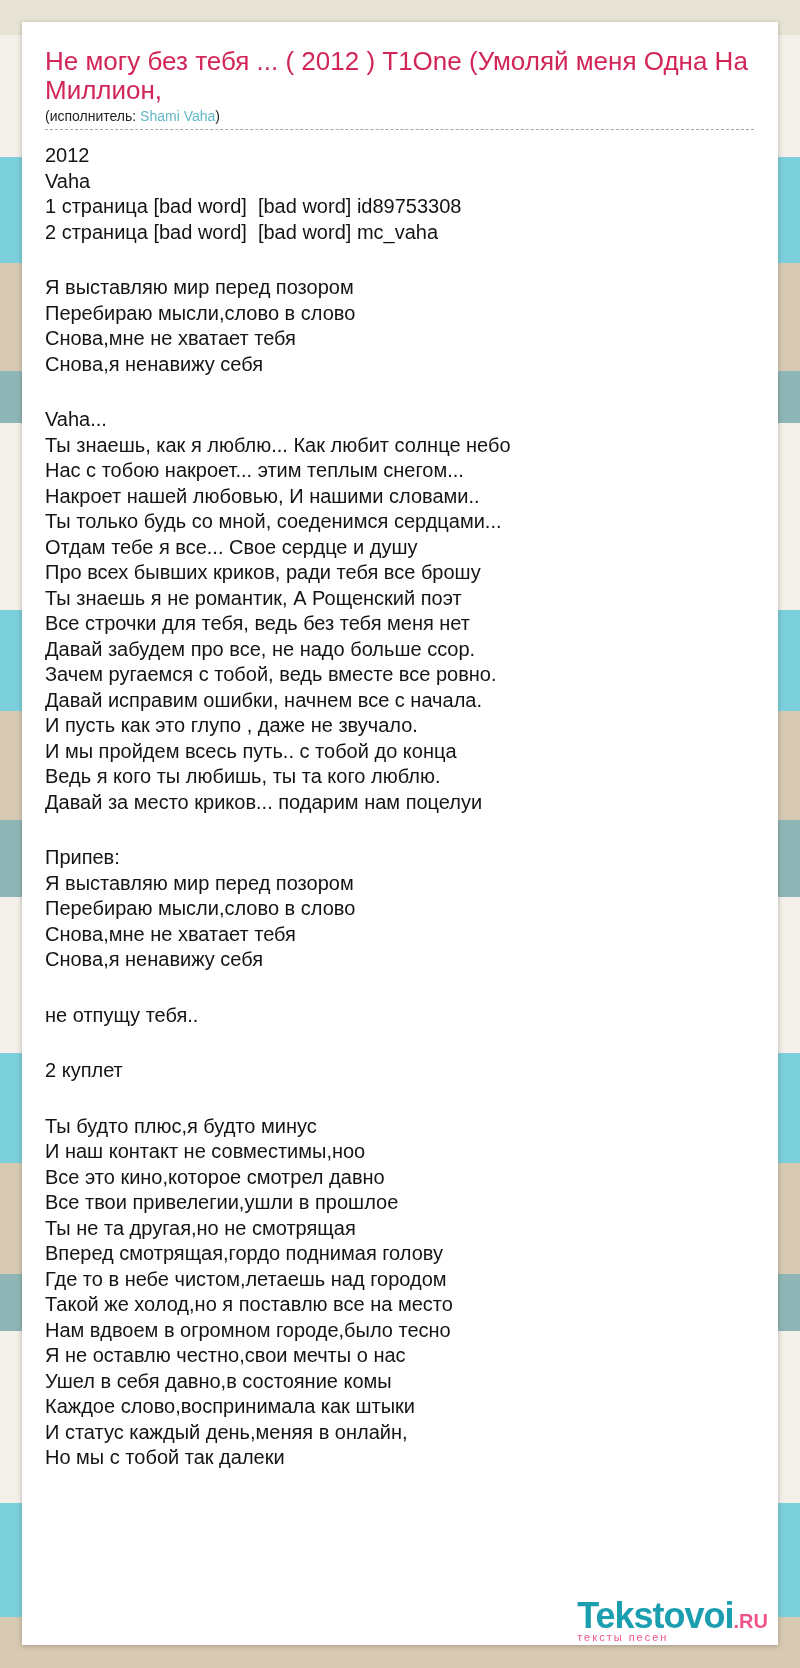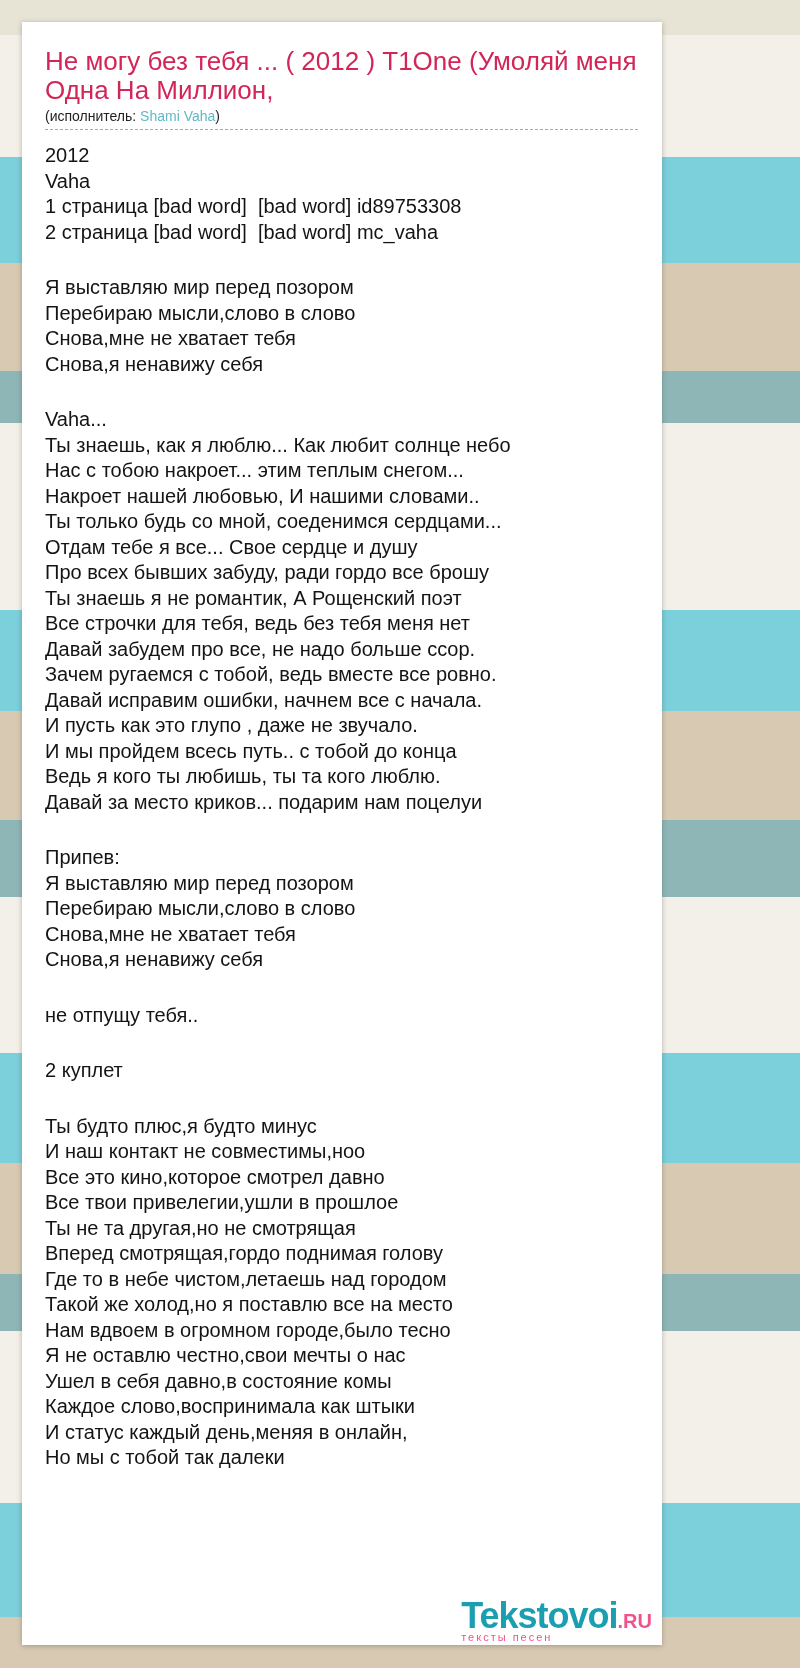--- a/index.html
+++ b/index.html
@@ -29,21 +29,21 @@
       #7bd0dc 1053px,#7bd0dc 1163px,
       #d8c9b3 1163px,#d8c9b3 1274px,
       #8eb6b6 1274px,#8eb6b6 1331px,
       #f3f0e9 1331px,#f3f0e9 1503px,
       #7bd0dc 1503px,#7bd0dc 1617px,
       #d8c9b3 1617px,#d8c9b3 1668px);
   }
   .card {
     position: absolute;
     left: 22px; top: 22px;
-    width: 640px; height: 1623px;
+    width: 756px; height: 1623px;
     background: #ffffff;
     box-shadow: 0 1px 5px rgba(60,60,50,0.35);
     box-sizing: border-box;
     padding: 25px 24px 0 23px;
   }
   .page-title {
     margin: 0;
     font-size: 26px;
     line-height: 29px;
     font-weight: 400;
@@ -129,21 +129,21 @@
         <div class="lyric-line">Снова,мне не хватает тебя</div>
         <div class="lyric-line">Снова,я ненавижу себя</div>
       </div>
       <div class="stanza">
         <div class="lyric-line">Vaha...</div>
         <div class="lyric-line">Ты знаешь, как я люблю... Как любит солнце небо</div>
         <div class="lyric-line">Нас с тобою накроет... этим теплым снегом...</div>
         <div class="lyric-line">Накроет нашей любовью, И нашими словами..</div>
         <div class="lyric-line">Ты только будь со мной, соеденимся сердцами...</div>
         <div class="lyric-line">Отдам тебе я все... Свое сердце и душу</div>
-        <div class="lyric-line">Про всех бывших забуду, ради гордо все брошу</div>
+        <div class="lyric-line">Про всех бывших криков, ради тебя все брошу</div>
         <div class="lyric-line">Ты знаешь я не романтик, А Рощенский поэт</div>
         <div class="lyric-line">Все строчки для тебя, ведь без тебя меня нет</div>
         <div class="lyric-line">Давай забудем про все, не надо больше ссор.</div>
         <div class="lyric-line">Зачем ругаемся с тобой, ведь вместе все ровно.</div>
         <div class="lyric-line">Давай исправим ошибки, начнем все с начала.</div>
         <div class="lyric-line">И пусть как это глупо , даже не звучало.</div>
         <div class="lyric-line">И мы пройдем всесь путь.. с тобой до конца</div>
         <div class="lyric-line">Ведь я кого ты любишь, ты та кого люблю.</div>
         <div class="lyric-line">Давай за место криков... подарим нам поцелуи</div>
       </div>

